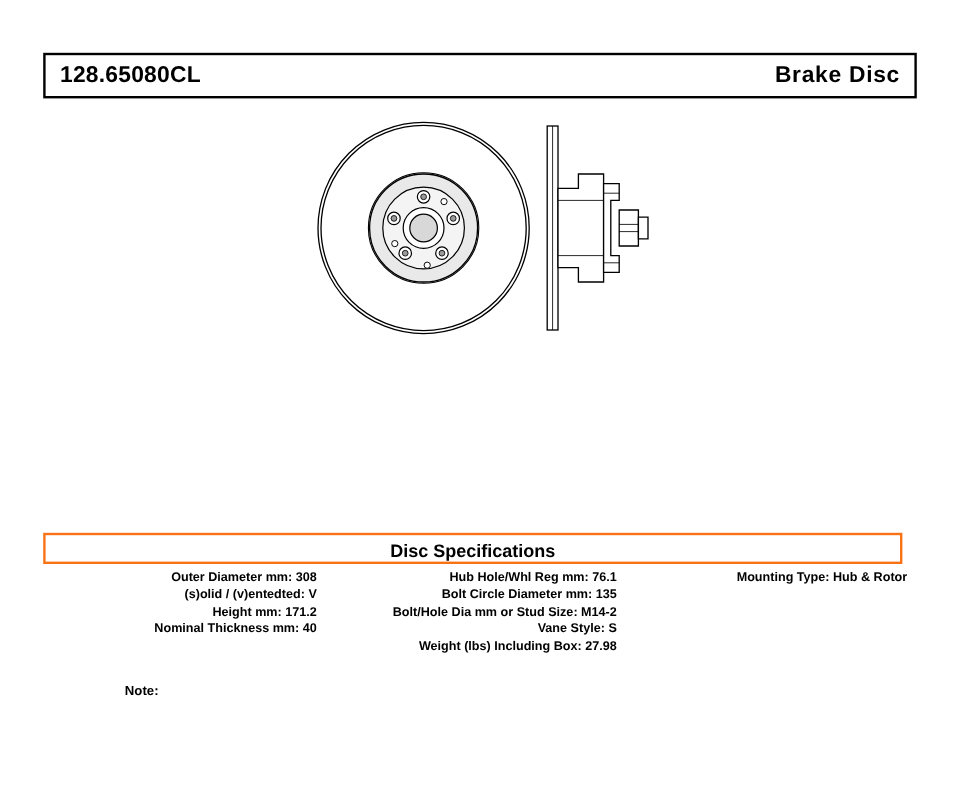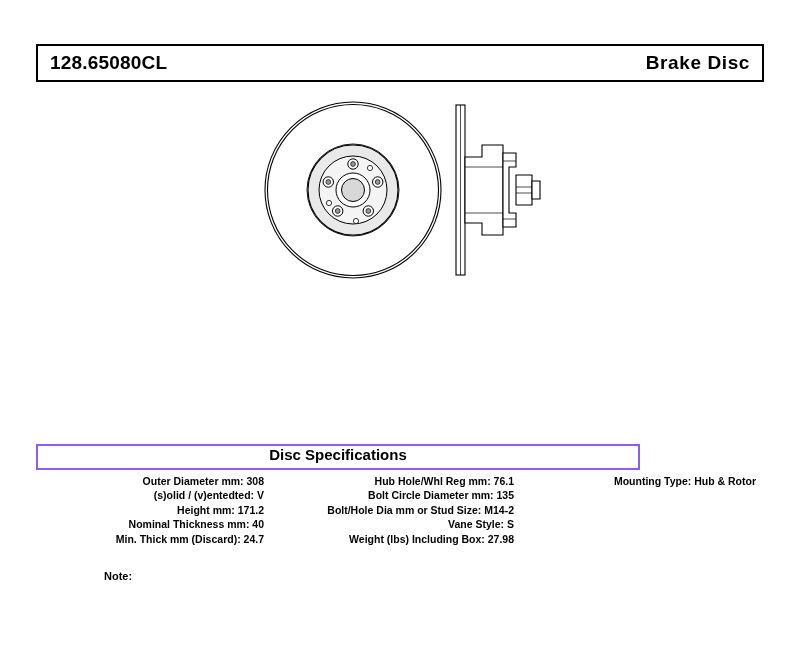--- a/index.html
+++ b/index.html
@@ -49,26 +49,26 @@
     top: 95px;
     width: 290px;
     height: 190px;
   }
 
   
   .spec-title-bar {
     position: absolute;
     left: 36px;
     top: 444px;
-    width: 604px;
+    width: 716px;
     height: 26px;
-    border: 2px solid #8b5cf6;
+    border: 2px solid #f97316;
     box-sizing: border-box;
     display: flex;
-    align-items: flex-start;
+    align-items: flex-end;
     justify-content: center;
   }
   .spec-title {
     font-size: 15px;
     font-weight: bold;
   }
 
   .spec-columns {
     position: absolute;
     left: 36px;
@@ -194,21 +194,20 @@
 <div class="spec-title-bar">
   <div class="spec-title">Disc Specifications</div>
 </div>
 
 <div class="spec-columns">
   <div class="spec-col spec-col-left">
     <div class="spec-row">Outer Diameter mm: 308</div>
     <div class="spec-row">(s)olid / (v)entedted: V</div>
     <div class="spec-row">Height mm: 171.2</div>
     <div class="spec-row">Nominal Thickness mm: 40</div>
-    <div class="spec-row">Min. Thick mm (Discard): 24.7</div>
   </div>
   <div class="spec-col spec-col-mid">
     <div class="spec-row">Hub Hole/Whl Reg mm: 76.1</div>
     <div class="spec-row">Bolt Circle Diameter mm: 135</div>
     <div class="spec-row">Bolt/Hole Dia mm or Stud Size: M14-2</div>
     <div class="spec-row">Vane Style: S</div>
     <div class="spec-row">Weight (lbs) Including Box: 27.98</div>
   </div>
   <div class="spec-col spec-col-right">
     <div class="spec-row">Mounting Type: Hub &amp; Rotor</div>

